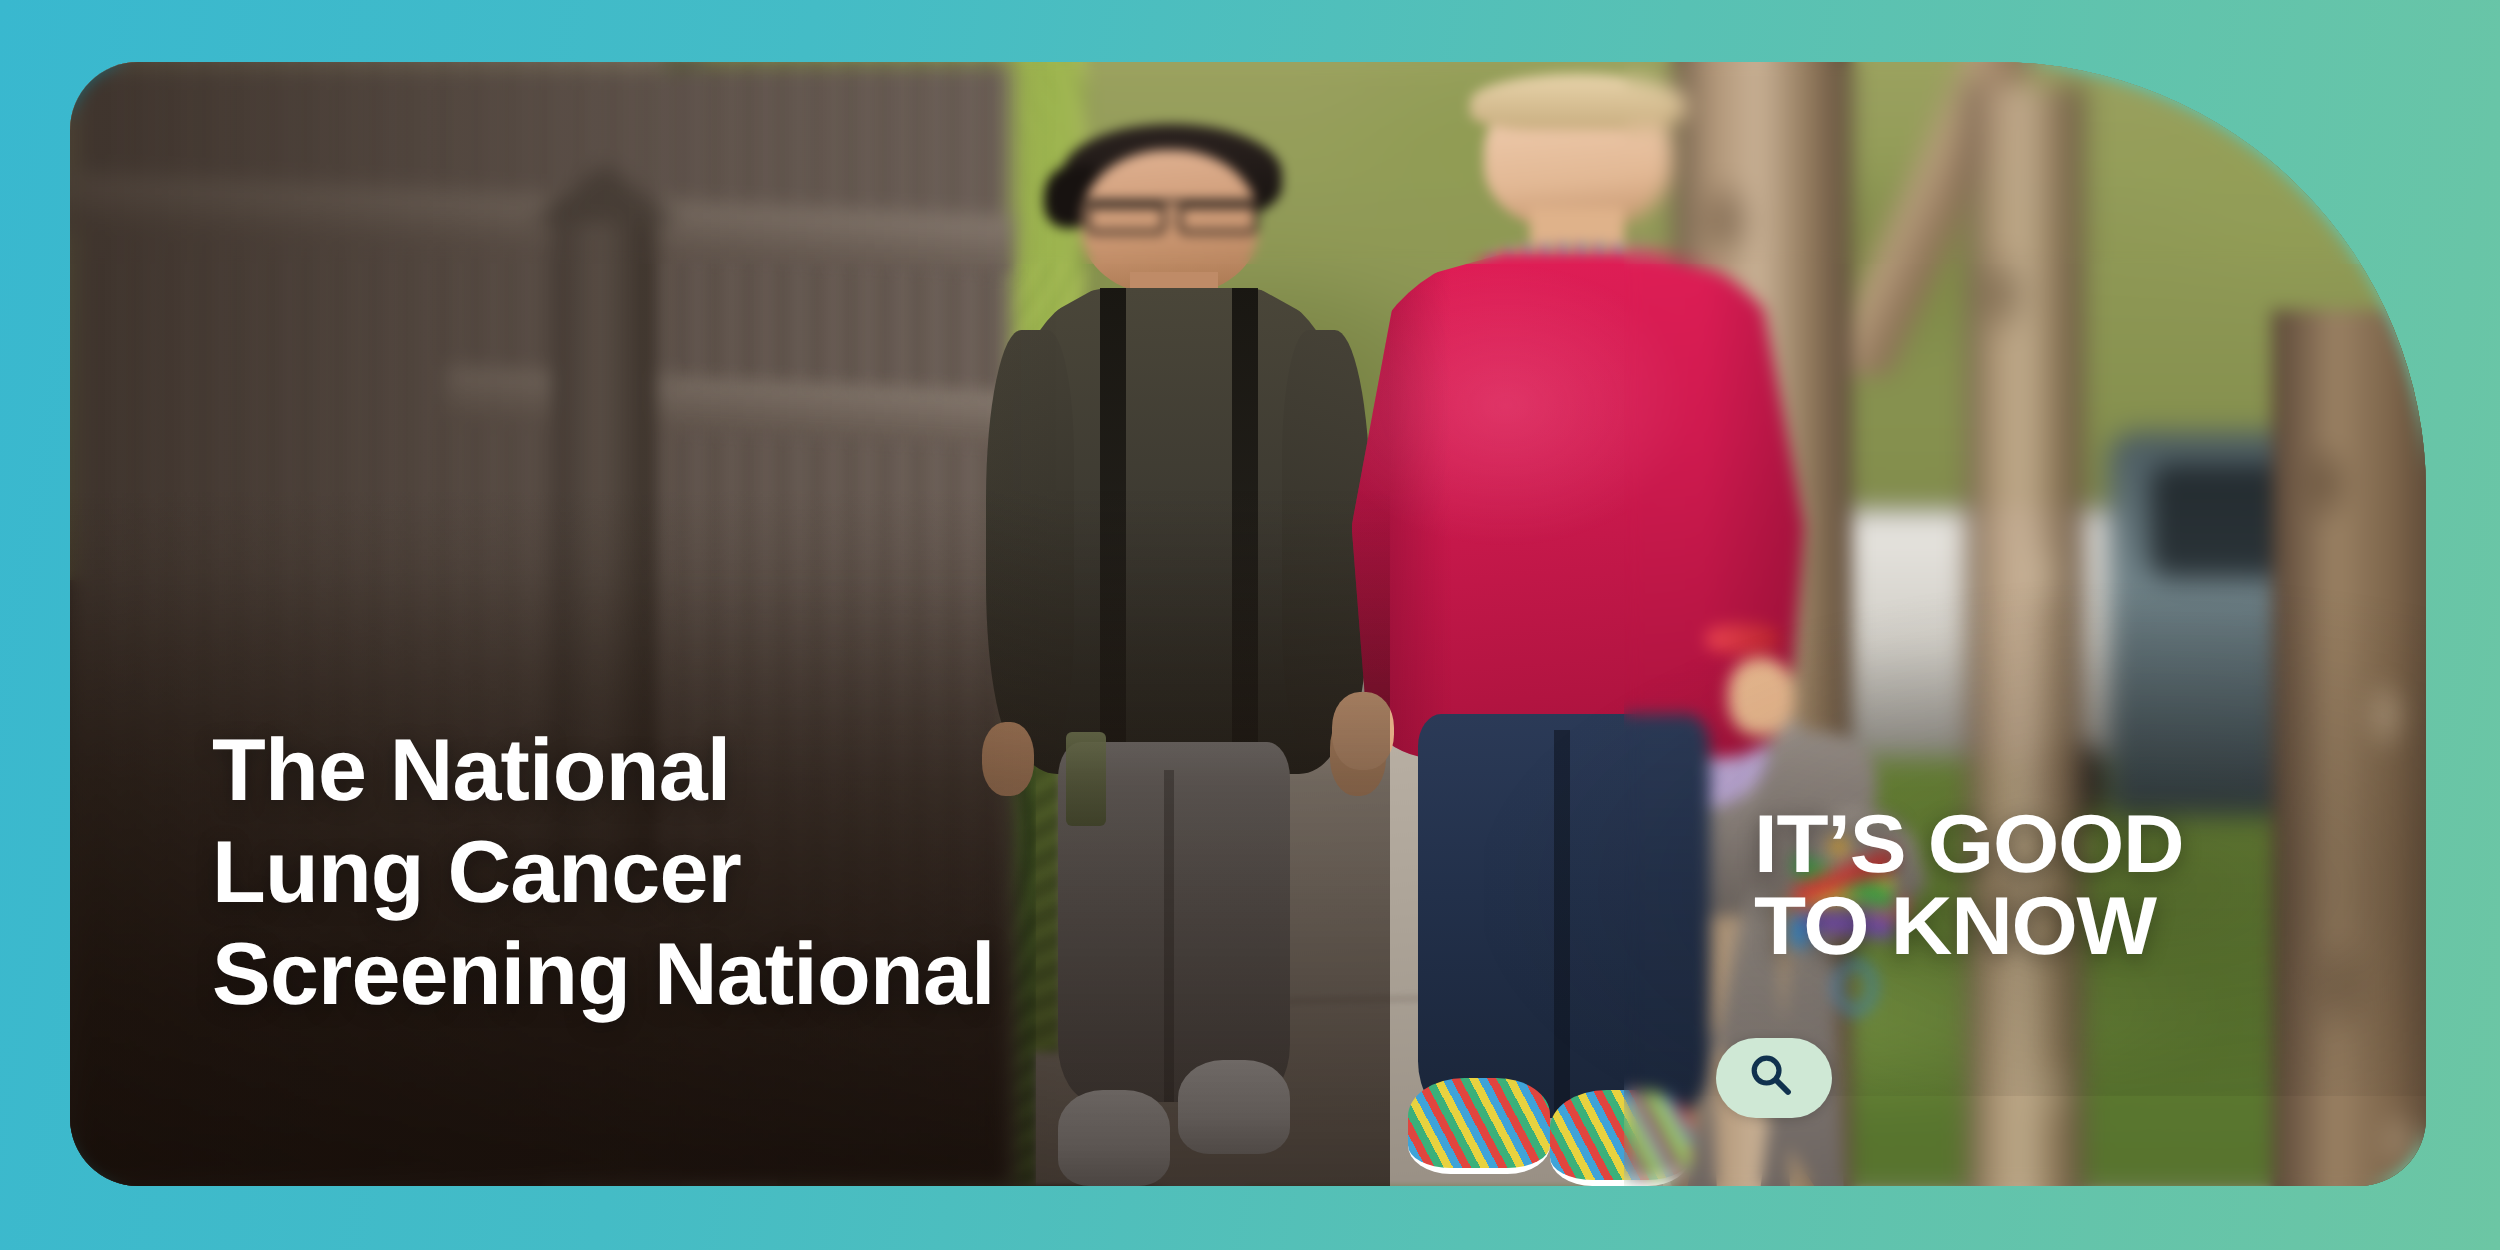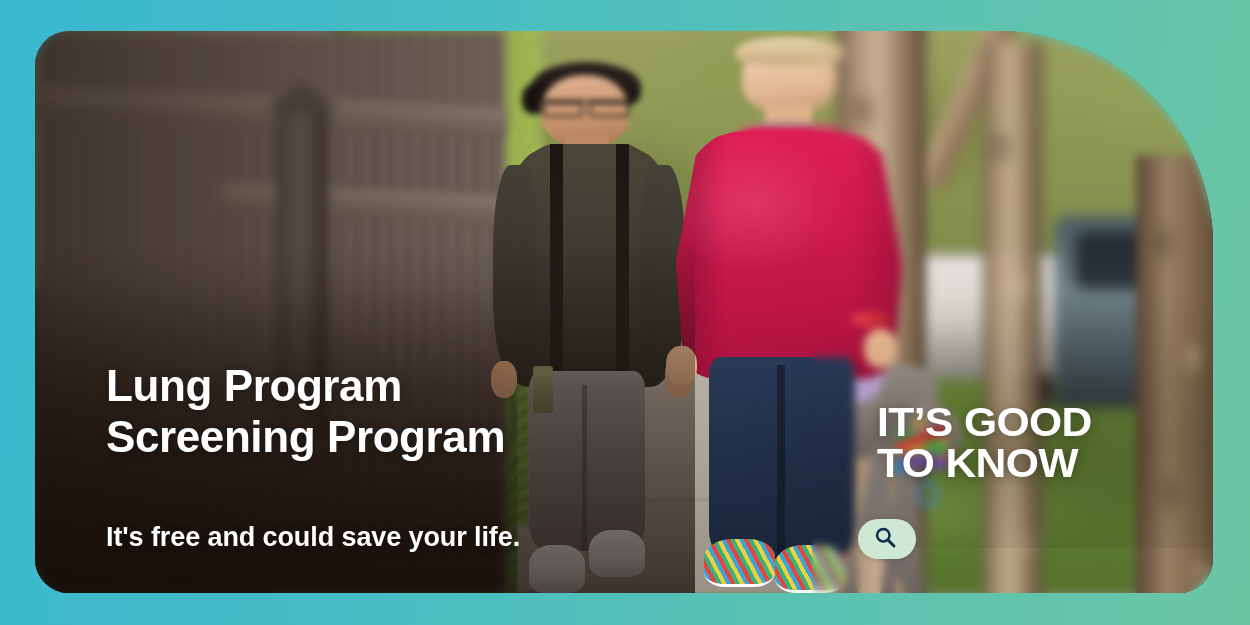--- a/index.html
+++ b/index.html
@@ -611,25 +611,25 @@
       <div class="blur-right"></div>
       <div class="blur-top"></div>
 
       <div class="scrim-left2"></div>
       <div class="scrim-left"></div>
       <div class="scrim-rt"></div>
     </div>
   </div>
 
   <div id="headline">
-    <div>Lung Program</div>
-    <div>Screening Program</div>
+    <div>The National</div>
+    <div>Lung Cancer</div>
+    <div>Screening National</div>
   </div>
 
-  <div id="subline">It's free and could save your life.</div>
 
   <div id="kicker">
     <div>IT’S GOOD</div>
     <div>TO KNOW</div>
   </div>
 
   <a id="url-pill" href="#">
     <span class="mag">
       <svg width="22" height="22" viewBox="0 0 22 22" aria-hidden="true">
         <circle cx="9.3" cy="9.3" r="6.2" fill="none" stroke="#10314e" stroke-width="2.6"></circle>

